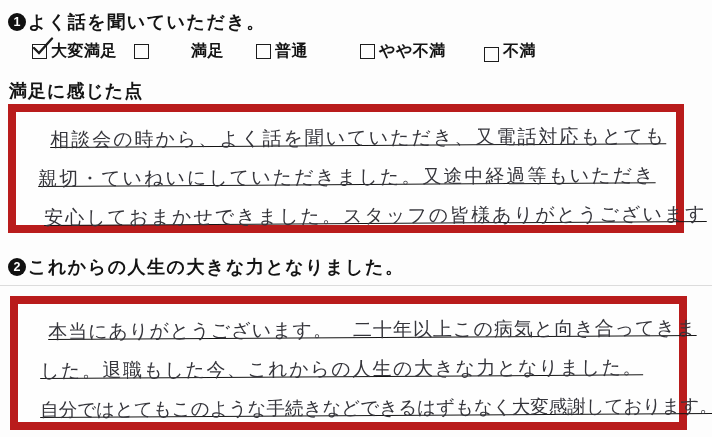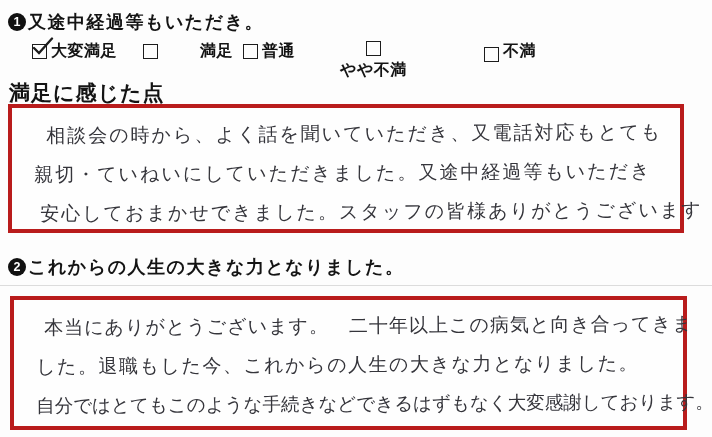--- a/index.html
+++ b/index.html
@@ -29,54 +29,55 @@
     flex:0 0 auto;
   }
   
   .satisfaction-option {
     position:absolute; top:41px;
     display:flex; align-items:center; gap:4px;
     font-size:16px; font-weight:600; letter-spacing:0.5px;
     white-space:nowrap;
   }
   #opt-0 { left:7px;padding-left:25px; }
-  #opt-1 { left:143px;gap:42px; }
-  #opt-2 { left:243px;text-align:center; }
-  #opt-3 { left:340px;flex-direction:column; }
+  #opt-1 { left:134px;gap:42px; }
+  #opt-2 { left:256px;text-align:center; }
+  #opt-3 { left:360px; }
   #opt-4 { left:484px;align-items:flex-end; }
   .cbox {
     position:relative;
     width:13px; height:13px;
     border:1.6px solid #1c1c1c;
     background:transparent;
     flex:0 0 auto;
   }
   .check-icon {
     display:none;
     position:absolute; left:-2px; top:-8px;
     width:23px; height:21px;
     pointer-events:none;
   }
   .satisfaction-option.checked .check-icon { display:block; }
   
   .answer-label {
     position:absolute; left:9px; top:79px;
-    font-size:21px; font-weight:700; letter-spacing:1px;
+    font-size:18px; font-weight:700; letter-spacing:1px;
   }
   
   .faint-rule {
     position:absolute; left:0; top:285px;
     width:712px; height:1px; background:#dcdcdc;
   }
   
   .abox {
     position:absolute;
-    border:4px solid #b91c1c;
+    border:8px solid #b91c1c;
     background:#fefefe;
     box-sizing:border-box;
+    text-decoration:underline;
   }
   #box1 { left:8px;  top:104px; width:676px; height:129px; }
   #box2 { left:10px; top:296px; width:677px; height:134px; }
   .hw-wrap { padding:8px 0 0 22px; }
   
   .hw {
     font-family:"DejaVu Sans", sans-serif;
     color:#35353b;
     font-size:19px; letter-spacing:2px;
     line-height:39px; white-space:nowrap;
@@ -89,21 +90,21 @@
   #box2 .hw:nth-child(2) { letter-spacing:1.5px; }
   #box2 .hw:nth-child(3) { letter-spacing:0; font-size:18.5px; }
 </style>
 </head>
 <body>
 
 <div class="sheet">
 
   <div class="q-title" id="q1-title">
     <span class="q-num">1</span>
-    <span>又途中経過等もいただき。</span>
+    <span>よく話を聞いていただき。</span>
   </div>
 
   <div class="satisfaction-option checked" id="opt-0">
     <span class="cbox">
       <svg class="check-icon" viewBox="0 0 23 21">
         <path d="M3 11 L8 16 L21 1.5" fill="none" stroke="#1c1c1c" stroke-width="2.3" stroke-linecap="round"></path>
       </svg>
     </span>
     <span>大変満足</span>
   </div>

